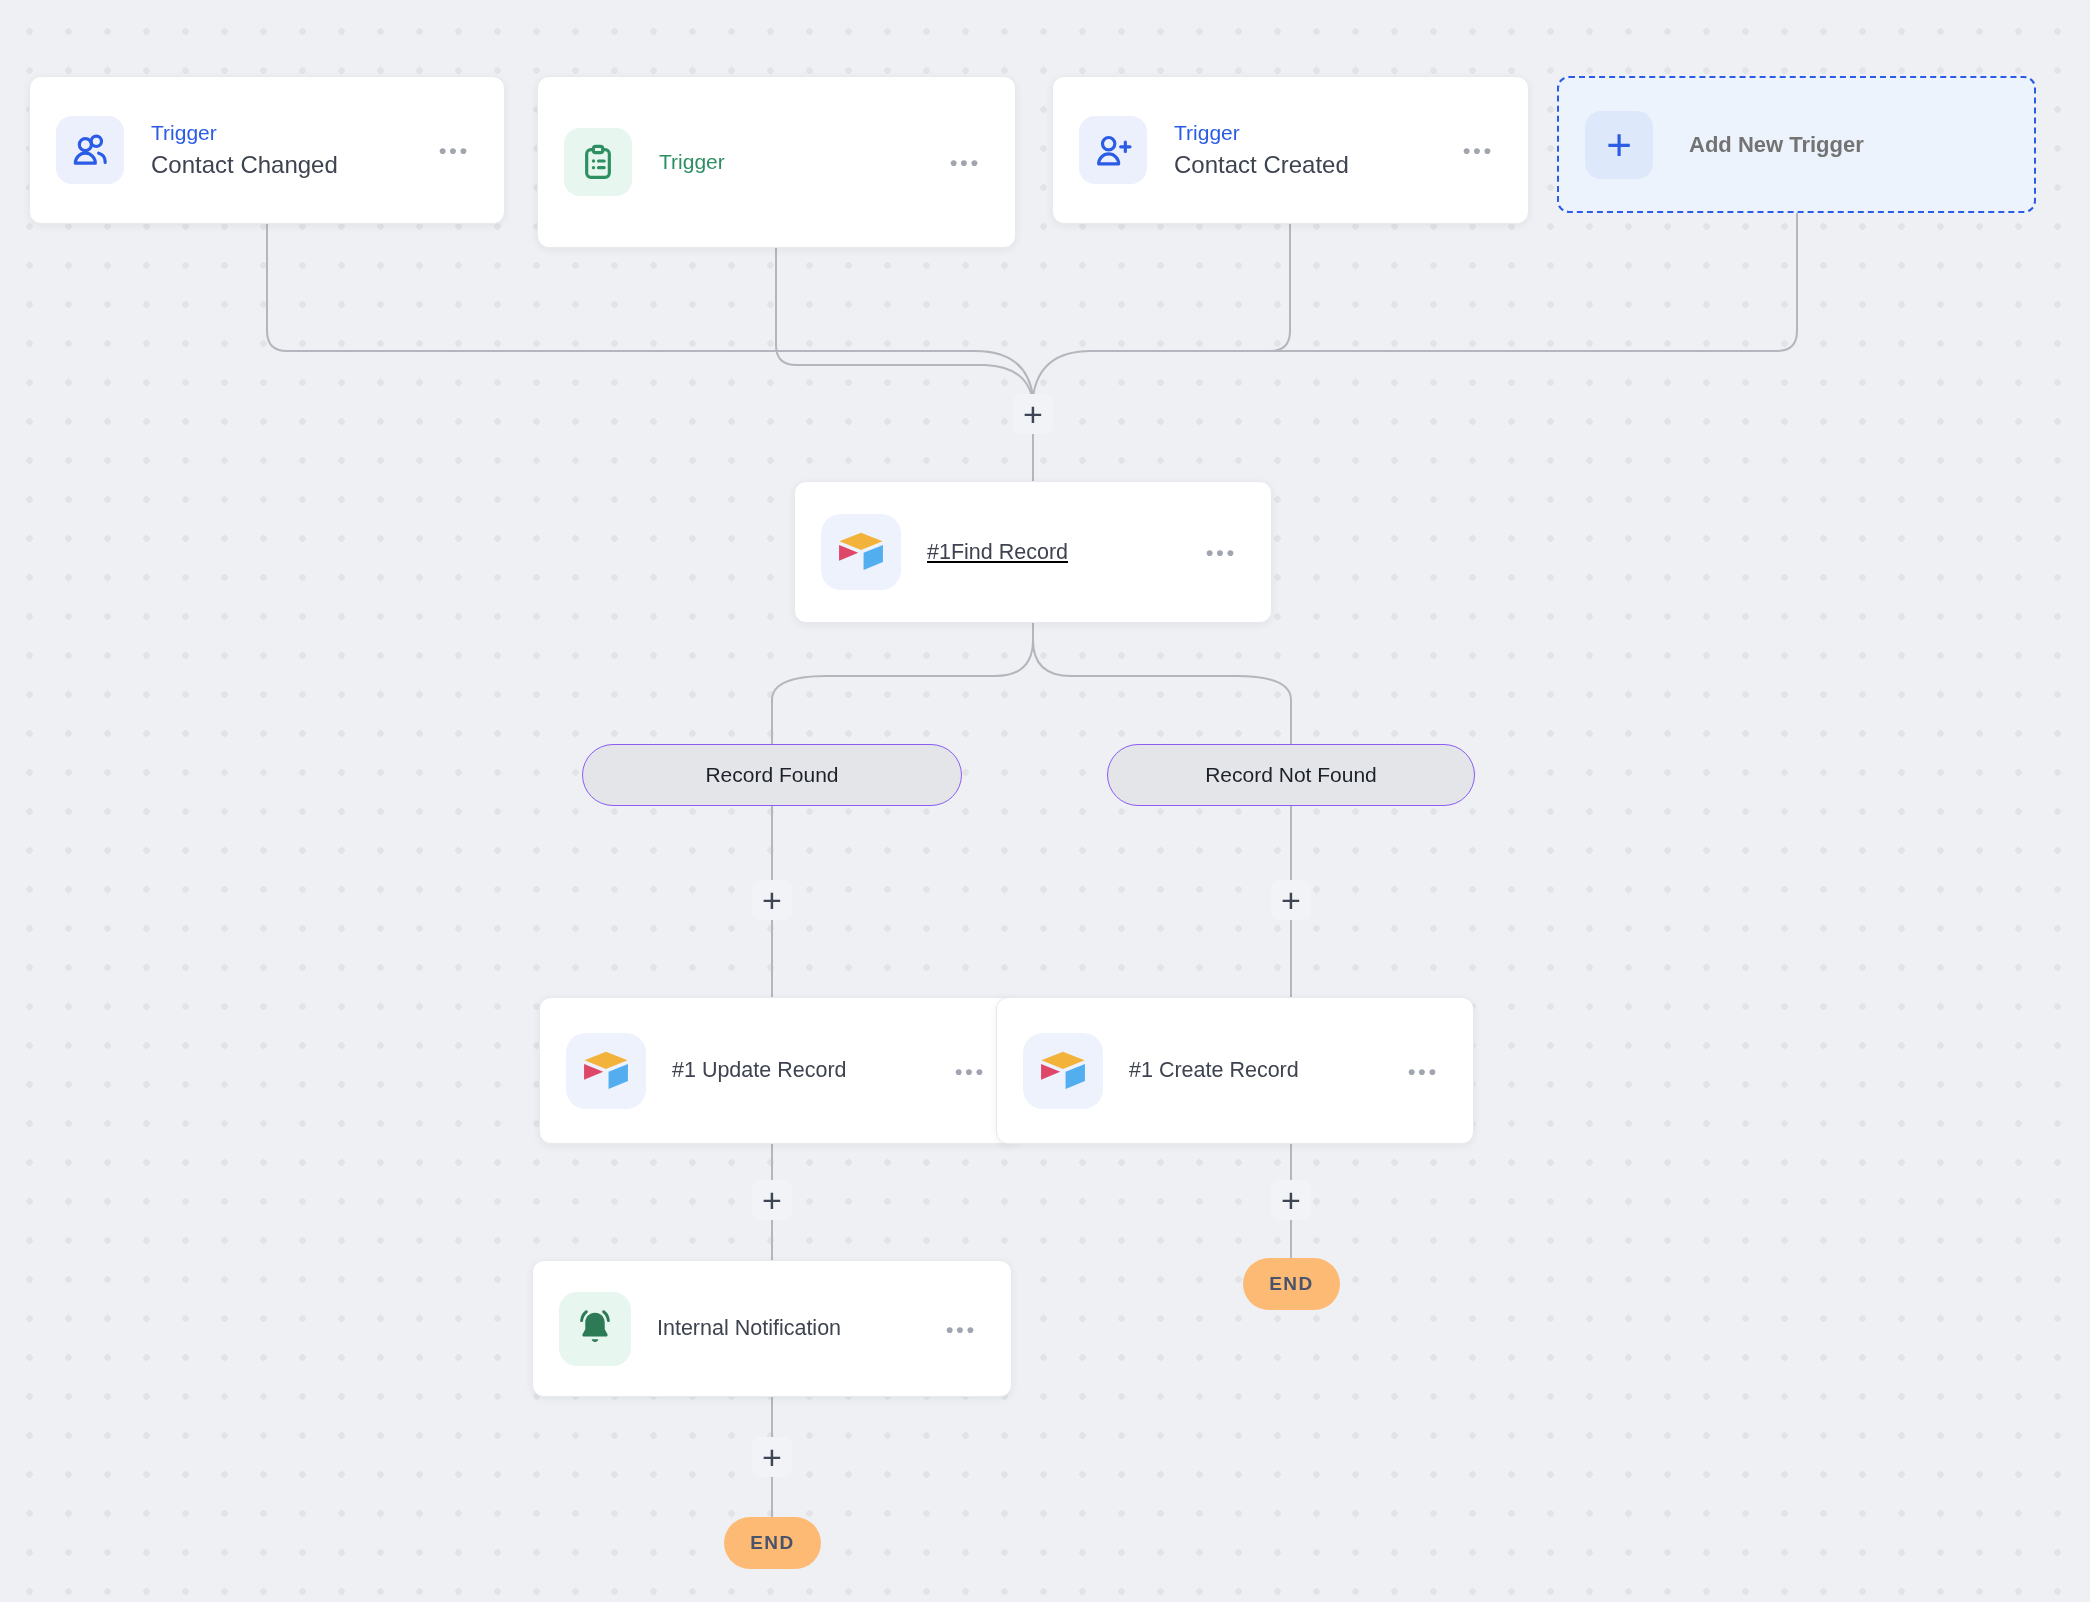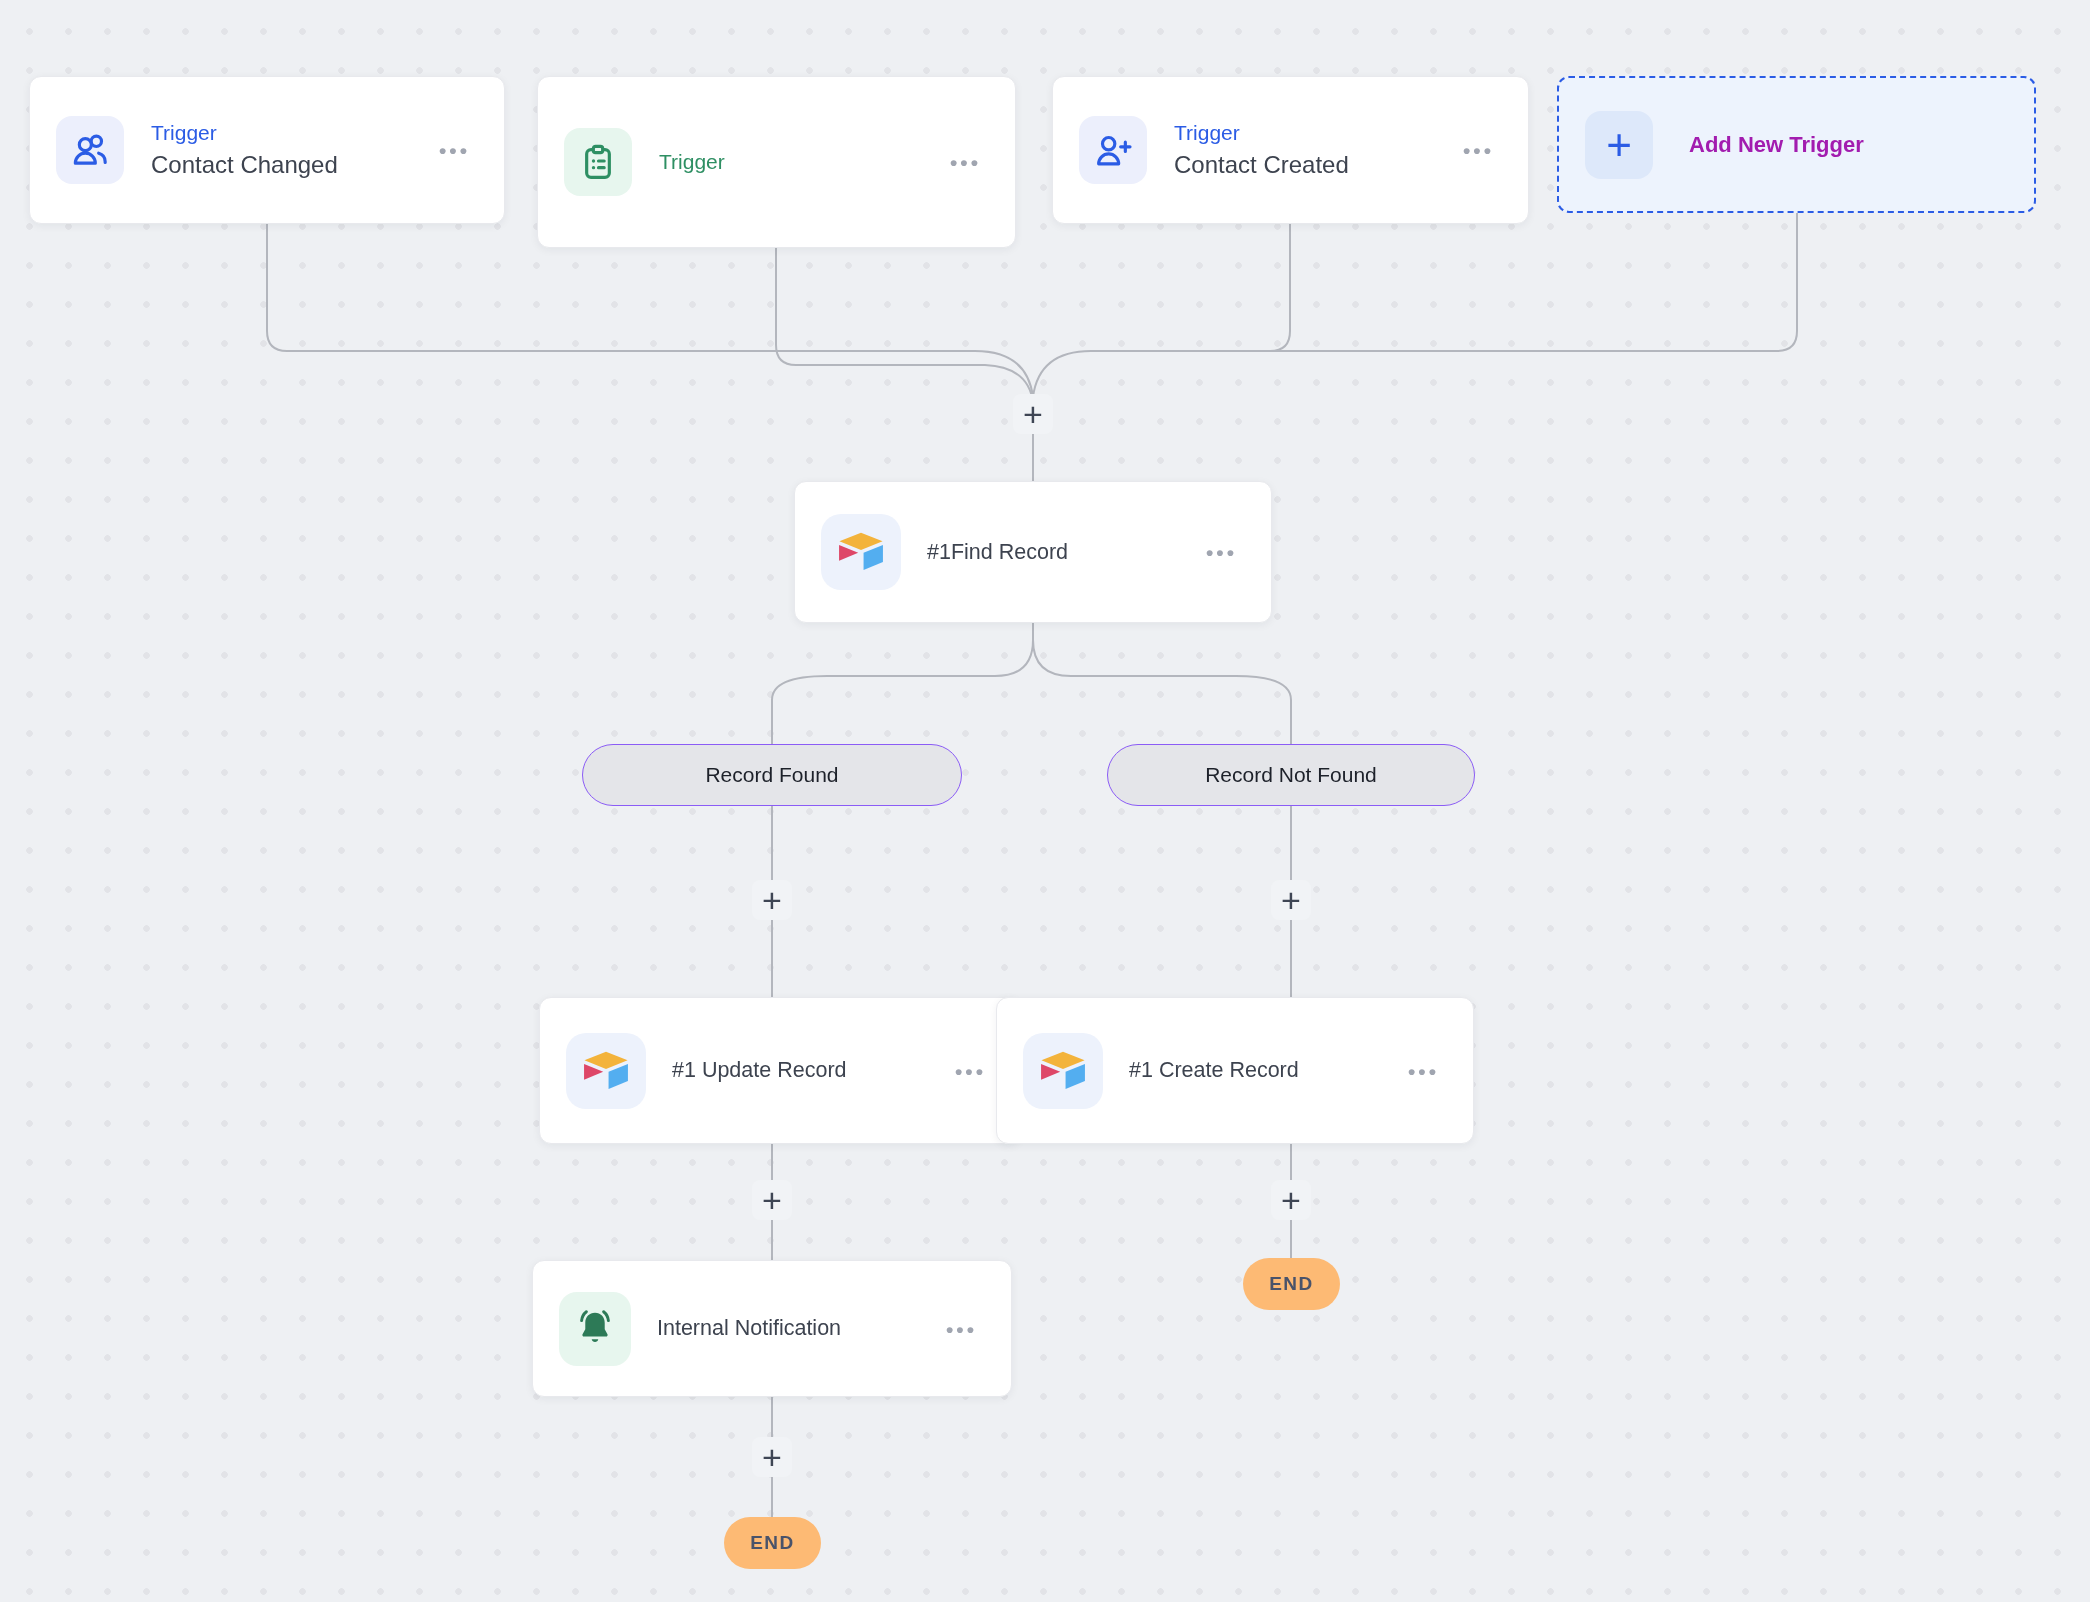--- a/index.html
+++ b/index.html
@@ -32,21 +32,21 @@
     color:#a0a5b0;font-size:21px;letter-spacing:3px;font-weight:700;cursor:pointer;line-height:1;
   }
   .add-card{
     position:absolute;z-index:2;box-sizing:border-box;display:flex;align-items:center;
     padding:0 26px;background:#edf3fd;border:2px dashed #2b5ce5;border-radius:12px;cursor:pointer;
   }
   .add-sq{
     width:68px;height:68px;border-radius:16px;background:#dde8fa;color:#2b5ce5;
     display:flex;align-items:center;justify-content:center;font-size:44px;font-weight:400;line-height:1;
   }
-  .add-label{margin-left:36px;font-size:22px;font-weight:700;color:#a21caf;}
+  .add-label{margin-left:36px;font-size:22px;font-weight:700;color:#737373;}
   .pill{
     position:absolute;z-index:2;background:#e4e5e9;border:1px solid #8b5cf6;border-radius:40px;
     display:flex;align-items:center;justify-content:center;
     font-size:21px;font-weight:500;color:#1d212a;box-sizing:border-box;
   }
   .end-pill{
     position:absolute;z-index:2;background:#fdba74;border-radius:28px;
     display:flex;align-items:center;justify-content:center;
     font-size:19px;font-weight:700;color:#49536a;letter-spacing:1.5px;
   }
@@ -133,21 +133,21 @@
   <div class="more">•••</div>
 </div>
 
 <div class="add-card" style="left:1557px;top:76px;width:479px;height:137px;">
   <div class="add-sq">+</div>
   <div class="add-label">Add New Trigger</div>
 </div>
 
 <div class="plus-btn" style="left:1013px;top:394px;">+</div>
 
-<div class="node" style="left:794px;top:481px;width:478px;height:142px;">
+<div class="node" style="left:794px;top:481px;width:478px;height:142px;text-decoration:underline;">
   <div class="icon-sq sq-air" style="width:80px;height:76px;">
     <svg class="icon-svg" width="56" height="56" viewBox="0 0 48 48">
       <path d="M24 7.5 L42.5 14.8 L24 22.2 L5.5 14.8 Z" fill="#F3B33B"></path>
       <path d="M26.2 24.6 L42.8 17.9 L42.8 32.6 L26.2 39.5 Z" fill="#53AEF0"></path>
       <path d="M5.2 18 L21.6 24.6 L5.2 31.6 Z" fill="#DE4768"></path>
     </svg>
   </div>
   <div class="node-title">#1Find Record</div>
   <div class="more">•••</div>
 </div>

